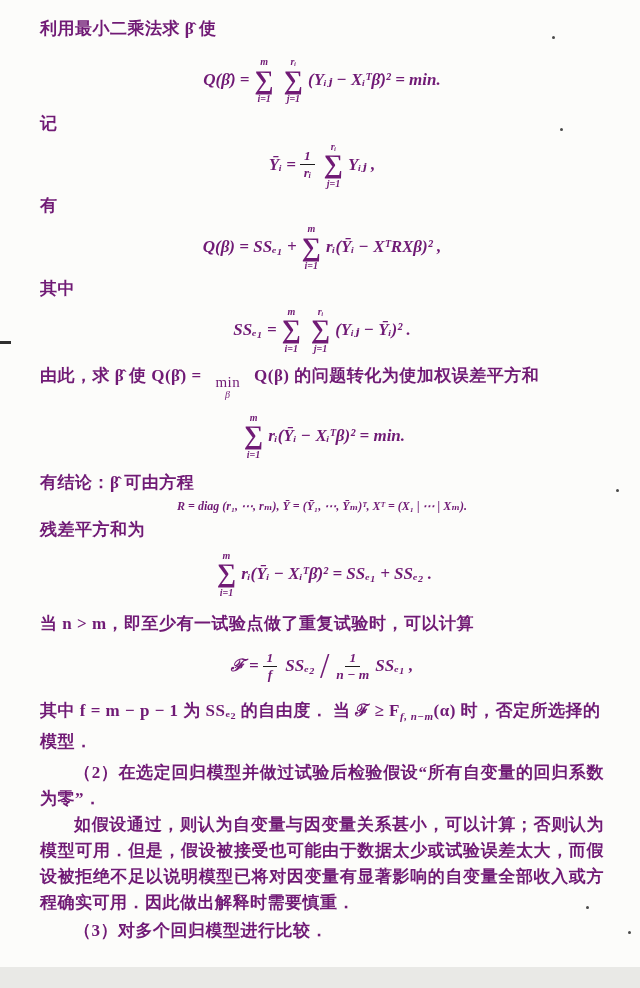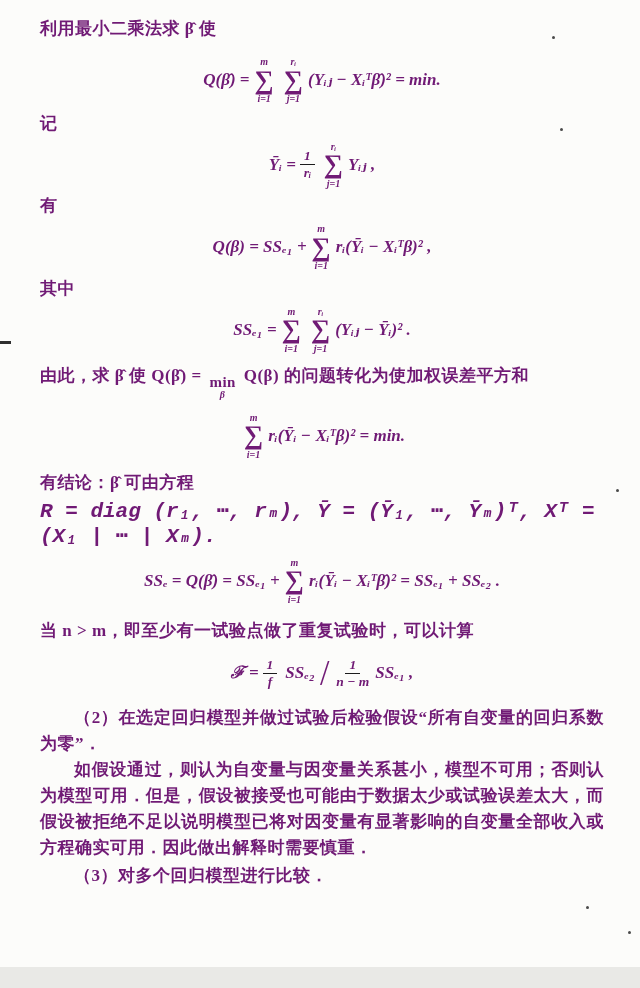--- a/index.html
+++ b/index.html
@@ -14,40 +14,40 @@
     display:flex;justify-content:center;align-items:center;
     font-size:17px;font-weight:bold;font-style:italic;line-height:1.2;
   }
   .bigsum{display:inline-flex;flex-direction:column;align-items:center;margin:0 5px;line-height:1;}
   .bigsum .lim{font-size:10px;font-style:italic;line-height:1.15;font-weight:bold;}
   .bigsum .sig{font-size:27px;line-height:.95;font-style:normal;font-weight:bold;}
   .frac{display:inline-flex;flex-direction:column;align-items:center;margin:0 4px;font-size:13.5px;line-height:1.2;}
   .frac .num{border-bottom:1.4px solid #1c1c1c;padding:0 4px;}
   .frac .den{padding:0 2px;}
   .slash{font-size:34px;font-style:normal;font-weight:normal;margin:0 1px;transform:scaleY(1.05);}
-  .minop{display:inline-flex;flex-direction:column;align-items:center;line-height:1;vertical-align:-6px;font-weight:bold;margin:0 3px;}
+  .minop{display:inline-flex;flex-direction:column;align-items:center;line-height:1;vertical-align:-6px;font-weight:normal;margin:0 9px;}
   .minop .mtop{font-style:normal;font-size:15px;}
   .minop .mbot{font-style:italic;font-size:10px;}
   .fsub{font-size:11px;font-style:italic;}
   .gap{margin:2px 4px;}
   .speck{position:absolute;width:3px;height:3px;background:#4a4a4a;border-radius:50%;}
   .edge-dash{position:absolute;left:0;top:341px;width:11px;height:3px;background:#2e2e2e;}
   
   .m-f1{margin:14px 0 6px;}
   .m-f2{margin:4px 0;}
   .m-f3{margin:4px 0;}
   .m-f4{margin:4px 0 8px;}
   .m-youci{margin-top:8px;}
   .m-f5{margin:12px 0 10px;}
   .m-f6{margin:8px 0 9px;}
-  .m-f7{margin:3px 0;font-size:21px;font-family:Liberation Mono, monospace;}
+  .m-f7{margin:3px 0;font-size:12px;}
   .m-f8{margin:7px 0 11px;}
   .m-dang{margin-top:13px;}
   .m-f9{margin:9px 0 11px;}
-  .m-item2{font-family:Liberation Serif, serif;}
+  .m-item2{margin-top:5px;font-family:Liberation Serif, serif;}
   .m-item3{margin-top:2px;}
 </style>
 </head>
 <body>
 
 <div class="page">
 
   <div class="edge-dash"></div>
   <div class="speck" style="left:552px;top:36px;"></div>
   <div class="speck" style="left:560px;top:128px;"></div>
@@ -90,21 +90,21 @@
 
   <div class="cn">有</div>
 
   <div class="formula m-f3">
     <span>Q(β) = SSₑ₁ +</span>
     <span class="bigsum">
       <span class="lim">m</span>
       <span class="sig">∑</span>
       <span class="lim">i=1</span>
     </span>
-    <span>rᵢ(Ȳᵢ − Xᵢᵀβ)² ,</span>
+    <span>rᵢ(Ȳᵢ − XᵀRXβ)² ,</span>
   </div>
 
   <div class="cn">其中</div>
 
   <div class="formula m-f4">
     <span>SSₑ₁ =</span>
     <span class="bigsum">
       <span class="lim">m</span>
       <span class="sig">∑</span>
       <span class="lim">i=1</span>
@@ -136,23 +136,23 @@
   </div>
 
   <div class="cn">有结论：β̂ 可由方程</div>
 
 
 
   <div class="formula m-f7">
     <span>R = diag (r₁, ⋯, rₘ),   Ȳ = (Ȳ₁, ⋯, Ȳₘ)ᵀ,   Xᵀ = (X₁ | ⋯ | Xₘ).</span>
   </div>
 
+  <div class="cn">残差平方和为</div>
 
   <div class="formula m-f8">
-    <span>SSₑ = Q(β̂) = SSₑ₁ +</span>
     <span class="bigsum">
       <span class="lim">m</span>
       <span class="sig">∑</span>
       <span class="lim">i=1</span>
     </span>
     <span>rᵢ(Ȳᵢ − Xᵢᵀβ̂)² = SSₑ₁ + SSₑ₂ .</span>
   </div>
 
   <div class="cn m-dang">当 n &gt; m，即至少有一试验点做了重复试验时，可以计算</div>
 
@@ -164,20 +164,23 @@
     </span>
     <span class="gap">SSₑ₂</span>
     <span class="slash">/</span>
     <span class="frac">
       <span class="num">1</span>
       <span class="den">n − m</span>
     </span>
     <span>SSₑ₁ ,</span>
   </div>
 
+  <div class="cn">
+    <span>其中 f = m − p − 1 为 SSₑ₂ 的自由度． 当 ℱ ≥ F</span><sub class="fsub">f, n−m</sub><span>(α) 时，否定所选择的模型．</span>
+  </div>
 
   <div class="cn para m-item2">（2）在选定回归模型并做过试验后检验假设“所有自变量的回归系数为零”．</div>
 
-  <div class="cn para">如假设通过，则认为自变量与因变量关系甚小，模型不可用；否则认为模型可用．但是，假设被接受也可能由于数据太少或试验误差太大，而假设被拒绝不足以说明模型已将对因变量有显著影响的自变量全部收入或方程确实可用．因此做出解释时需要慎重．</div>
+  <div class="cn para">如假设通过，则认为自变量与因变量关系甚小，可以计算；否则认为模型可用．但是，假设被接受也可能由于数据太少或试验误差太大，而假设被拒绝不足以说明模型已将对因变量有显著影响的自变量全部收入或方程确实可用．因此做出解释时需要慎重．</div>
 
   <div class="cn para m-item3">（3）对多个回归模型进行比较．</div>
 
 </div>
 
 </body></html>

